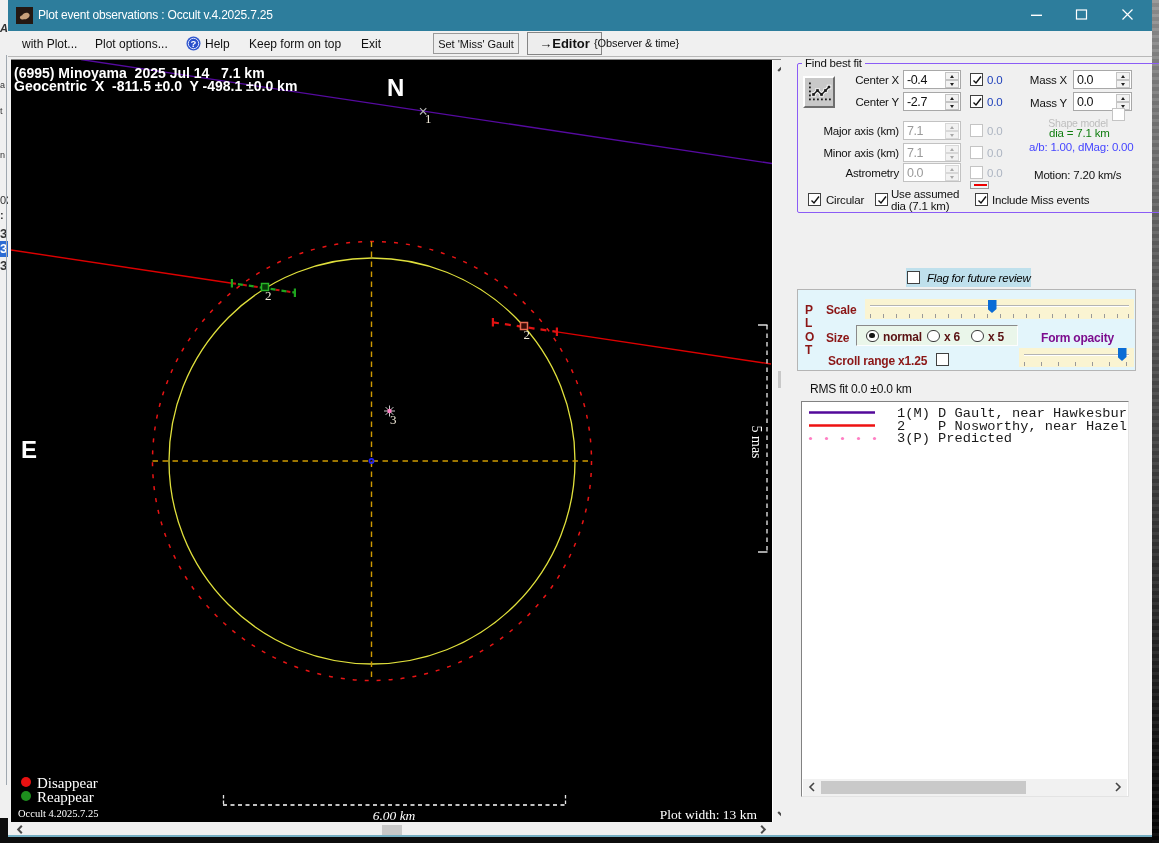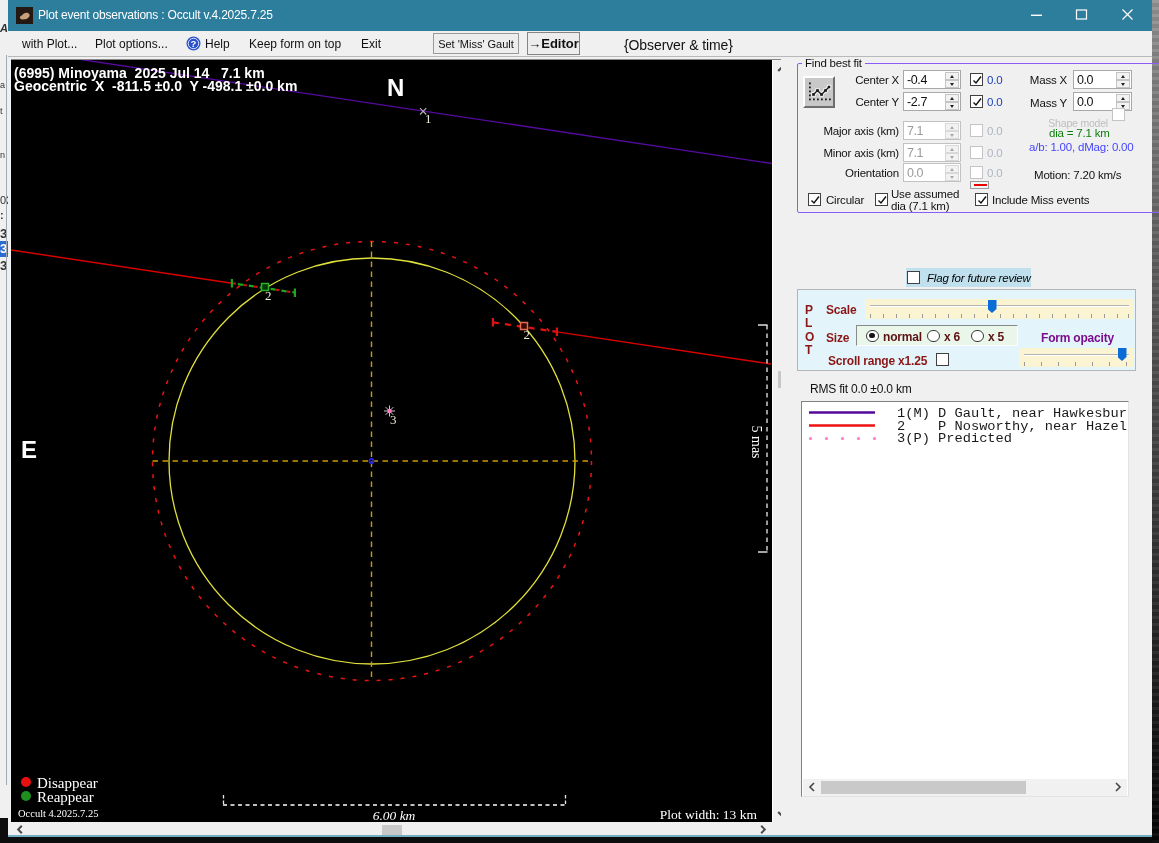--- a/index.html
+++ b/index.html
@@ -129,22 +129,22 @@
       <span class="mi" style="left:87px;">Plot options...</span>
       <svg class="abs" style="left:178px;top:5px;" width="15" height="15">
           <circle cx="7.5" cy="7.5" r="7" fill="#3056cc"></circle>
           <circle cx="7.5" cy="7.5" r="5.2" fill="#2a50cc" stroke="#e8ecff" stroke-width="0.9"></circle>
           <text x="7.5" y="11.2" text-anchor="middle" font-size="9.5" font-weight="bold" fill="#fff">?</text>
         </svg>
       <span class="mi" style="left:197px;">Help</span>
       <span class="mi" style="left:241px;">Keep form on top</span>
       <span class="mi" style="left:353px;">Exit</span>
       <span class="abs" style="left:425px;top:2px;width:86px;height:21px;background:#ededed;border:1px solid #9a9a9a;font-size:11px;text-align:center;padding-top:4px;white-space:nowrap;">Set 'Miss' Gault</span>
-      <span class="abs" style="left:519px;top:1px;width:53px;height:23px;background:#ededed;border:1px solid #858585;font-size:13px;font-weight:bold;text-align:center;padding-top:3px;white-space:nowrap;">→Editor</span>
-      <span class="abs" style="left:616px;top:6px;font-size:14px;letter-spacing:-0.1px;">{Observer &amp; time}</span>
+      <span class="abs" style="left:519px;top:1px;width:75px;height:23px;background:#ededed;border:1px solid #858585;font-size:13px;font-weight:bold;text-align:center;padding-top:3px;white-space:nowrap;">→Editor</span>
+      <span class="abs" style="left:586px;top:6px;font-size:11px;letter-spacing:-0.1px;">{Observer &amp; time}</span>
     </div>
 
     <div class="abs" style="left:0;top:835px;width:1144px;height:2px;background:#74aec2;z-index:50;"></div>
     <div class="abs" id="plotborder"></div>
     <div class="abs" id="plotborderL"></div>
     <div class="abs" style="left:764px;top:60px;width:1px;height:762px;background:#ffffff;"></div>
     <div class="abs" style="left:784px;top:60px;width:1px;height:763px;background:#c2c2c2;"></div>
     <svg class="abs" id="plot" width="761" height="762" viewBox="0 0 761 762">
       <rect width="760" height="762" fill="#000"></rect>
       <line x1="70" y1="-0.5" x2="761" y2="103.5" stroke="#560aa0" stroke-width="1.3"></line>
@@ -319,21 +319,21 @@
               <i></i>
             </span>
             <span class="dn">
               <i></i>
             </span>
           </span></div>
       <div class="cb dis" style="left:189px;top:88.5px;"></div>
       <span class="lbl gray" style="left:206px;top:89.5px;">0.0</span>
       <span class="lbl" style="left:248px;top:84px;color:#4646ff;">a/b: 1.00, dMag: 0.00</span>
 
-      <span class="lblr" style="right:253px;top:110px;">Orientation</span>
+      <span class="lblr" style="right:253px;top:110px;">Astrometry</span>
       <div class="field dis" style="left:122px;top:106px;width:58px;">0.0<span class="spin dis">
             <span class="up">
               <i></i>
             </span>
             <span class="dn">
               <i></i>
             </span>
           </span></div>
       <div class="cb dis" style="left:189px;top:109px;"></div>
       <span class="lbl gray" style="left:206px;top:110px;">0.0</span>

